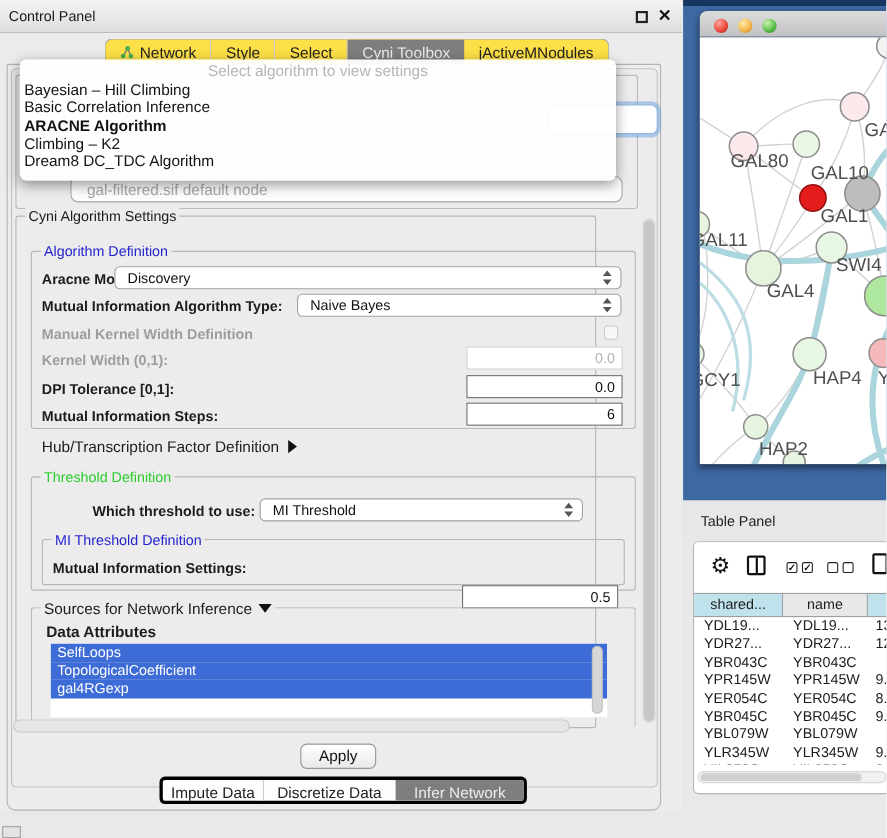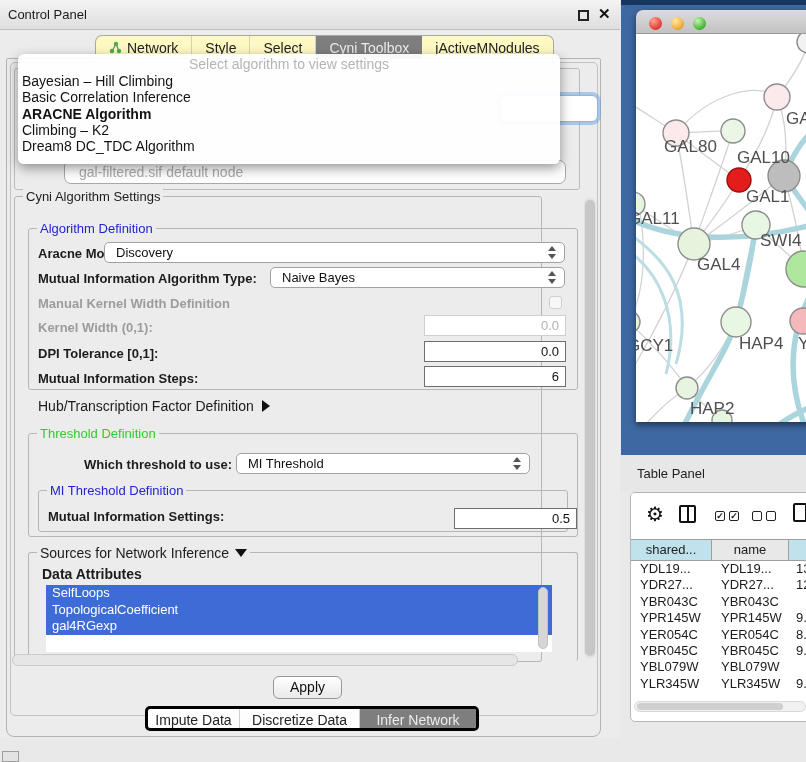--- a/index.html
+++ b/index.html
@@ -9,21 +9,21 @@
   .abs { position:absolute; }
 
   
   .cp { left:0; top:0; width:620px; height:738px; background:#ececec; }
   .cp-titlebar { left:0; top:0; width:620px; height:30px;
      background:linear-gradient(#f4f4f4,#dedede); border-bottom:1px solid #bdbdbd; }
   .cp-title { left:8px; top:7px; font-size:13px; color:#1a1a1a; }
   .float-btn { left:578px; top:10px; width:11px; height:11px; border:2px solid #222; background:transparent; }
   .close-btn { left:598px; top:5px; font-size:15px; font-weight:bold; color:#111; }
 
-  .tabs { left:95px; top:35px; height:24px; display:flex; background:#fef9c3;
+  .tabs { left:95px; top:35px; height:24px; display:flex; background:#fde047;
      border:1px solid #a8a8a8; border-bottom:none; border-radius:7px 7px 0 0; overflow:hidden; }
   .tab { padding:0 13px; line-height:22px; font-size:14px; color:#222; border-right:1px solid #cfcfcf;
      display:flex; align-items:center; gap:5px; }
   .tab:last-child { border-right:none; }
   .tab.selected { background:#7e7e7e; color:#ececec; border-right:none; }
   .net-ico { width:13px; height:13px; display:inline-block; }
 
   .frame { left:6px; top:58px; width:595px; height:679px; border:1px solid #b3b3b3;
      border-radius:2px 2px 8px 8px; background:#ececec; }
   .inner-frame { left:10px; top:62px; width:588px; height:654px; border:1px solid #c2c2c2;
@@ -237,21 +237,21 @@
       <span>MI Threshold</span>
       <span class="stepper">
           <i class="up"></i>
           <i class="dn"></i>
         </span>
     </div>
     <div class="abs gbox" style="left:38px;top:490px;width:530px;height:42px;">
       <span class="gtitle blue">MI Threshold Definition</span>
     </div>
     <div class="flabel" style="left:48px;top:509px;">Mutual Information Settings:</div>
-    <div class="tfield en" style="left:420px;top:508px;width:123px;height:21px;margin-left:34px;">0.5</div>
+    <div class="tfield en" style="left:420px;top:532px;width:142px;height:21px;">0.5</div>
 
     <div class="abs gbox" style="left:28px;top:552px;width:550px;height:109px;border-bottom:none;">
       <span class="gtitle" style="font-size:14px;">
         <span>Sources for Network Inference</span><span class="arrow-down"></span>
       </span>
     </div>
     <div class="flabel" style="left:42px;top:566px;font-size:14px;">Data Attributes</div>
     <div class="abs attr-list">
         <div class="attr-item">SelfLoops</div>
         <div class="attr-item">TopologicalCoefficient</div>

